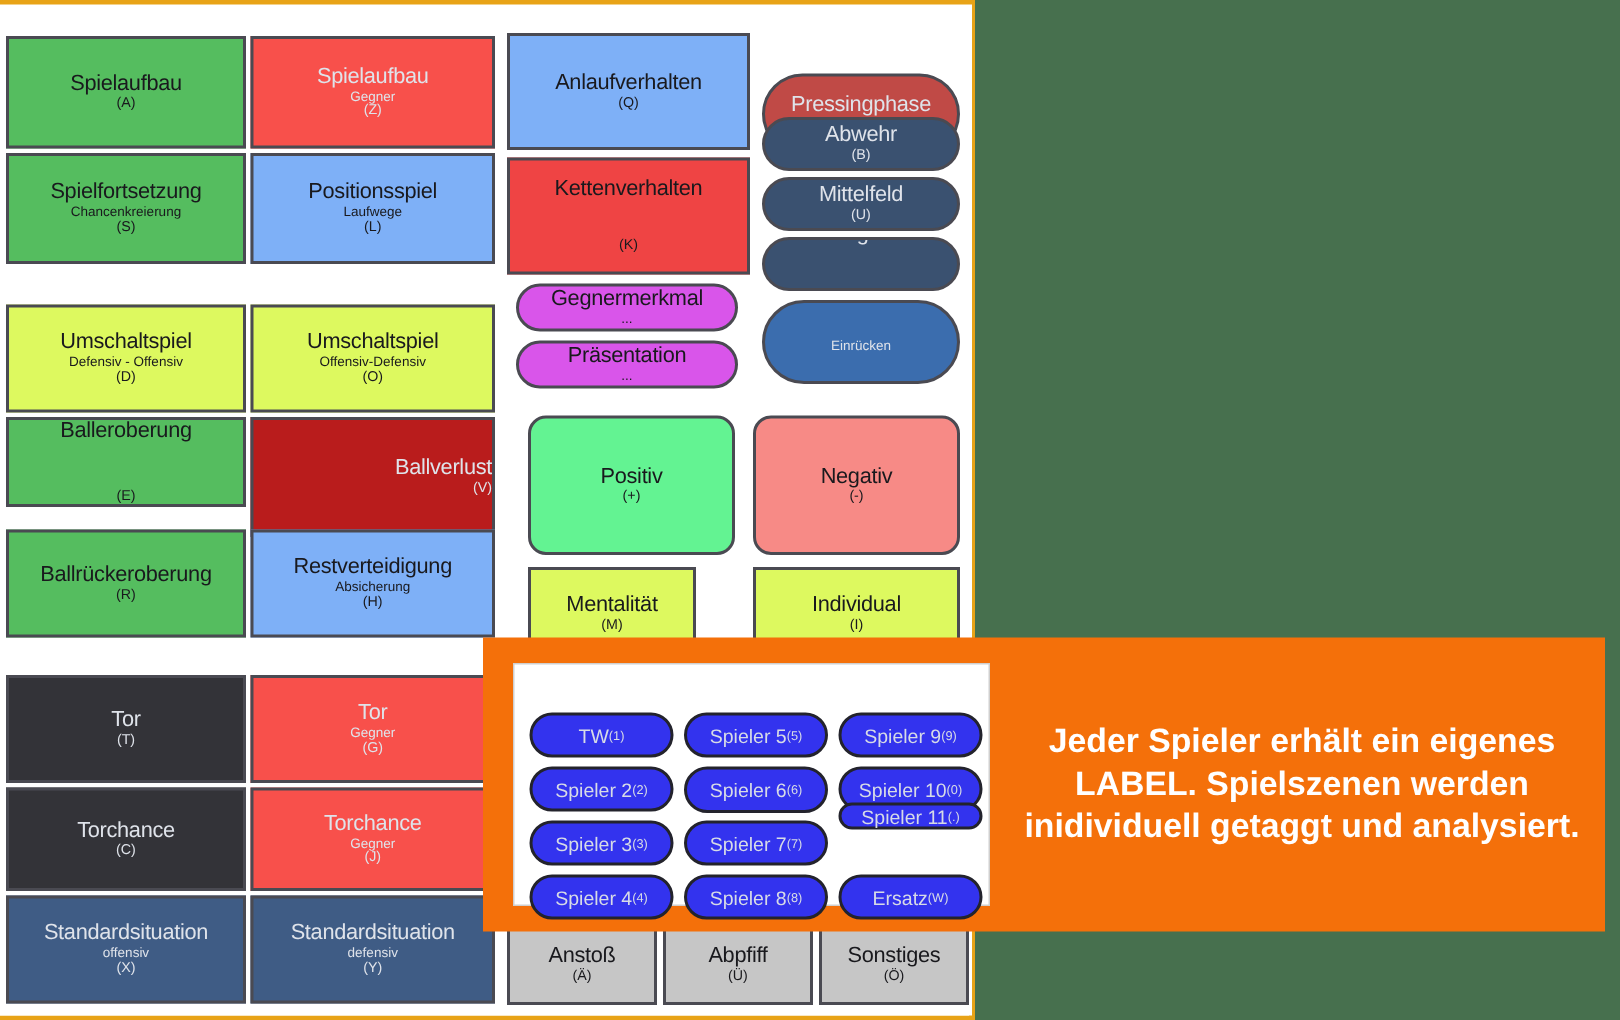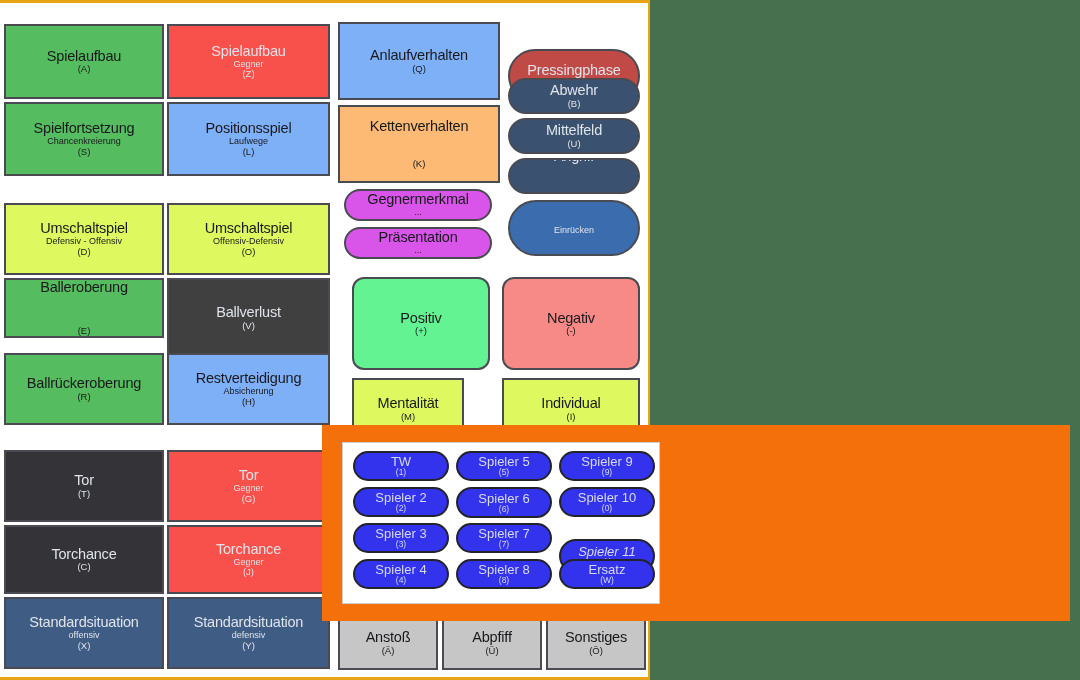--- a/index.html
+++ b/index.html
@@ -92,24 +92,25 @@
   }
 
   
   .pplayer {
     position: absolute;
     border: 2px solid #23232c;
     border-radius: 999px;
     background: #3333ee;
     color: #d7dbe6;
     display: flex;
-    flex-direction: column;
+    flex-direction: row;
     align-items: center;
     justify-content: center;
     line-height: 1.0;
+    margin-top: 24px;
   }
   .pplayer .t-main { font-size: 13px; white-space: nowrap; }
   .pplayer .t-key  { font-size: 8.5px; white-space: nowrap; }
 
   
   .caption {
     position: absolute;
     left: 648px; top: 638px;
     width: 432px;
     color: #8c8f86;
@@ -143,42 +144,42 @@
           <div class="tile dark-text" style="left: 4px; top: 96px; width: 160px; height: 74px; background: rgb(85, 189, 95);">
             <div class="t-main">Spielfortsetzung</div>
             <div class="t-sub">Chancenkreierung</div>
             <div class="t-key">(S)</div>
           </div>
           <div class="tile dark-text" style="left: 167px; top: 96px; width: 163px; height: 74px; background: rgb(126, 176, 247);">
             <div class="t-main">Positionsspiel</div>
             <div class="t-sub">Laufwege</div>
             <div class="t-key">(L)</div>
           </div>
-          <div class="tile dark-text" style="left: 338px; top: 99px; width: 162px; height: 78px; background: #fdba74; gap: 24px;">
+          <div class="tile dark-text" style="left: 338px; top: 99px; width: 162px; height: 78px; background: #ef4444; gap: 24px;">
             <div class="t-main">Kettenverhalten</div>
             <div class="t-key">(K)</div>
           </div>
         </div>
 
       <div id="group-transition">
           <div class="tile dark-text" style="left: 4px; top: 197px; width: 160px; height: 72px; background: rgb(221, 249, 95);">
             <div class="t-main">Umschaltspiel</div>
             <div class="t-sub">Defensiv - Offensiv</div>
             <div class="t-key">(D)</div>
           </div>
           <div class="tile dark-text" style="left: 167px; top: 197px; width: 163px; height: 72px; background: rgb(221, 249, 95);">
             <div class="t-main">Umschaltspiel</div>
             <div class="t-sub">Offensiv-Defensiv</div>
             <div class="t-key">(O)</div>
           </div>
           <div class="tile dark-text" style="left: 4px; top: 272px; width: 160px; height: 60px; background: rgb(85, 189, 95); justify-content: space-between;">
             <div class="t-main">Balleroberung</div>
             <div class="t-key">(E)</div>
           </div>
-          <div class="tile light-text" style="left: 167px; top: 272px; width: 163px; height: 80px; background: #404040;">
+          <div class="tile light-text" style="left: 167px; top: 272px; width: 163px; height: 80px; background: #b91c1c; align-items: flex-end;">
             <div class="t-main">Ballverlust</div>
             <div class="t-key">(V)</div>
           </div>
           <div class="tile dark-text" style="left: 4px; top: 347px; width: 160px; height: 72px; background: rgb(85, 189, 95);">
             <div class="t-main">Ballrückeroberung</div>
             <div class="t-key">(R)</div>
           </div>
           <div class="tile dark-text" style="left: 167px; top: 347px; width: 163px; height: 72px; background: rgb(126, 176, 247);">
             <div class="t-main">Restverteidigung</div>
             <div class="t-sub">Absicherung</div>
@@ -317,34 +318,35 @@
             <div class="t-key">(0)</div>
           </div>
           <div class="pplayer" style="left: 10px; top: 80px; width: 96px; height: 30px; background: rgb(51, 51, 238);">
             <div class="t-main">Spieler 3</div>
             <div class="t-key">(3)</div>
           </div>
           <div class="pplayer" style="left: 113px; top: 80px; width: 96px; height: 30px; background: rgb(51, 51, 238);">
             <div class="t-main">Spieler 7</div>
             <div class="t-key">(7)</div>
           </div>
-          <div class="pplayer" style="left: 216px; top: 96px; width: 96px; height: 34px; background: rgb(51, 51, 238); font-style: italic;">
+          <div class="pplayer" style="left: 216px; top: 68px; width: 96px; height: 18px; background: rgb(51, 51, 238);">
             <div class="t-main">Spieler 11</div>
             <div class="t-key">(.)</div>
           </div>
           <div class="pplayer" style="left: 10px; top: 116px; width: 96px; height: 30px; background: rgb(51, 51, 238);">
             <div class="t-main">Spieler 4</div>
             <div class="t-key">(4)</div>
           </div>
           <div class="pplayer" style="left: 113px; top: 116px; width: 96px; height: 30px; background: rgb(51, 51, 238);">
             <div class="t-main">Spieler 8</div>
             <div class="t-key">(8)</div>
           </div>
           <div class="pplayer" style="left: 216px; top: 116px; width: 96px; height: 30px; background: rgb(51, 51, 238);">
             <div class="t-main">Ersatz</div>
             <div class="t-key">(W)</div>
           </div>
         </div>
     </div>
+    <div class="callout-text">Jeder Spieler erhält ein eigenes LABEL. Spielszenen werden inidividuell getaggt und analysiert.</div>
   </div>
 
 
 </div>
 
 </body></html>

